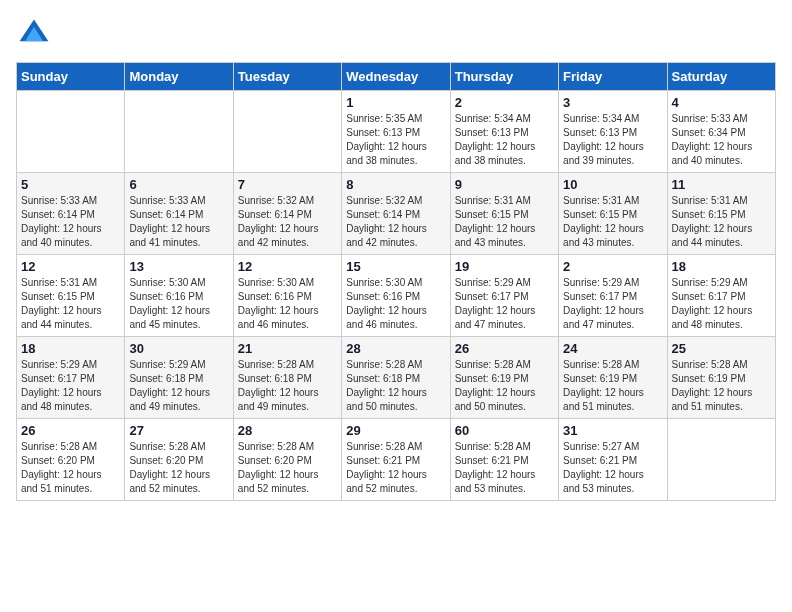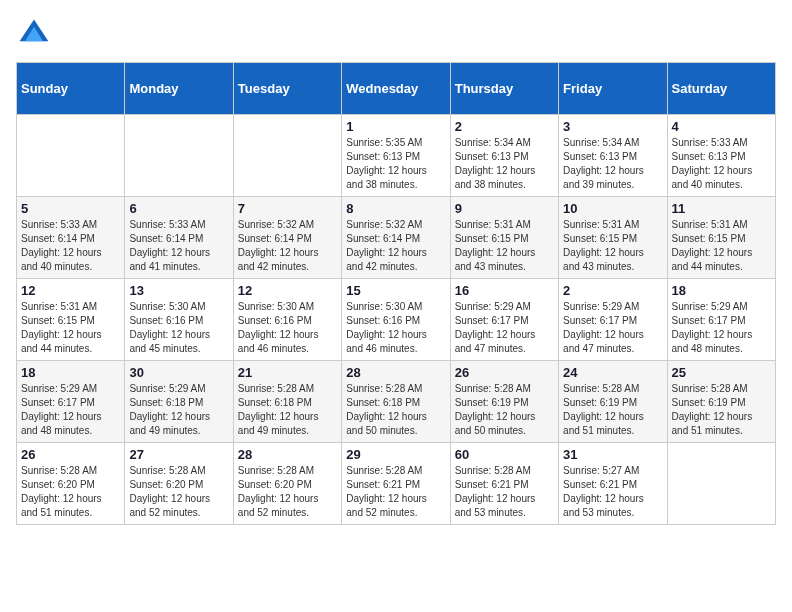--- a/index.html
+++ b/index.html
@@ -49,21 +49,21 @@
     .calendar {
       width: 100%;
       border-collapse: collapse;
       font-size: 11px;
     }
     .calendar thead tr {
       background-color: #1565c0;
       color: #fff;
     }
     .calendar thead th {
-      padding: 18px 4px;
+      padding: 6px 4px;
       text-align: left;
       font-size: 13px;
       font-weight: bold;
       border: 1px solid #ccc;
     }
     .calendar tbody td {
       border: 1px solid #ccc;
       vertical-align: top;
       padding: 4px;
       width: calc(100% / 7);
@@ -142,21 +142,21 @@
         <td>
           <div class="day-number">3</div>
           <div class="day-info">Sunrise: 5:34 AM
 Sunset: 6:13 PM
 Daylight: 12 hours
 and 39 minutes.</div>
         </td>
         <td>
           <div class="day-number">4</div>
           <div class="day-info">Sunrise: 5:33 AM
-Sunset: 6:13 PM
+Sunset: 6:34 PM
 Daylight: 12 hours
 and 40 minutes.</div>
         </td>
       </tr>
       <tr>
         <td>
           <div class="day-number">5</div>
           <div class="day-info">Sunrise: 5:33 AM
 Sunset: 6:14 PM
 Daylight: 12 hours
@@ -228,21 +228,21 @@
 and 46 minutes.</div>
         </td>
         <td>
           <div class="day-number">15</div>
           <div class="day-info">Sunrise: 5:30 AM
 Sunset: 6:16 PM
 Daylight: 12 hours
 and 46 minutes.</div>
         </td>
         <td>
-          <div class="day-number">16</div>
+          <div class="day-number">19</div>
           <div class="day-info">Sunrise: 5:29 AM
 Sunset: 6:17 PM
 Daylight: 12 hours
 and 47 minutes.</div>
         </td>
         <td>
           <div class="day-number">2</div>
           <div class="day-info">Sunrise: 5:29 AM
 Sunset: 6:17 PM
 Daylight: 12 hours

